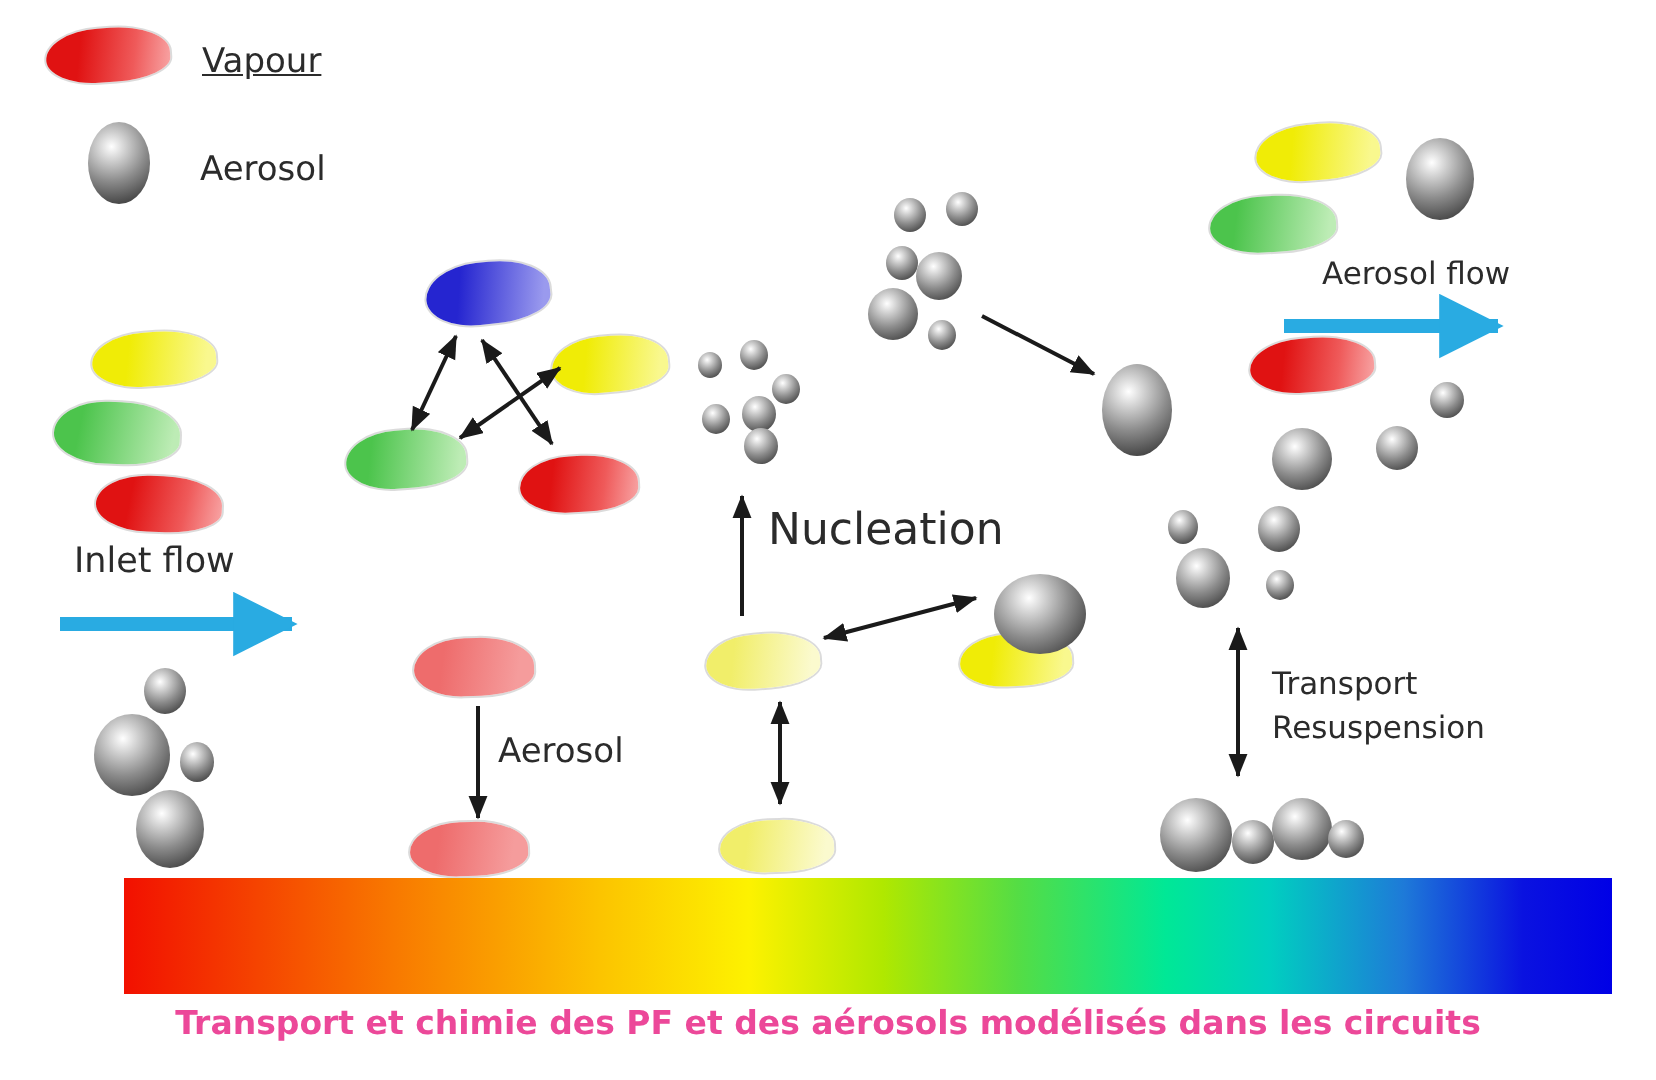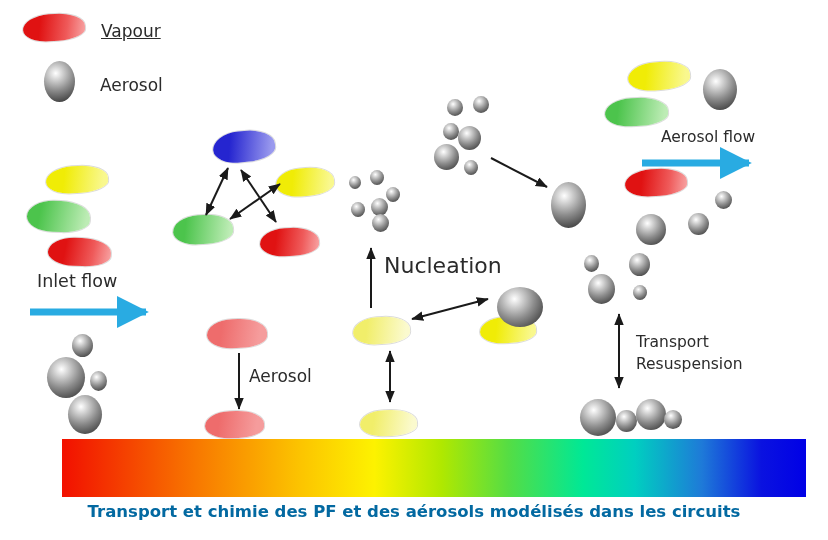--- a/index.html
+++ b/index.html
@@ -14,21 +14,21 @@
   .c-salmon{background:linear-gradient(100deg,#ee6c6c 25%,#f59c9c 85%);}
   .c-yellow{background:linear-gradient(100deg,#f0ec06 30%,#f9f88e 90%);}
   .c-paleyellow{background:linear-gradient(100deg,#f1ee6a 25%,#fbface 90%);}
   .c-green{background:linear-gradient(100deg,#4cc44c 22%,#bdecb5 92%);}
   .c-blue{background:linear-gradient(100deg,#2525d0 28%,#9a9aee 92%);}
   .sphere{position:absolute;border-radius:50%;
     background:radial-gradient(circle at 38% 30%,#ffffff 0%,#cccccc 22%,#8c8c8c 50%,#4a4a4a 82%,#383838 100%);}
   #arrow-svg{position:absolute;left:0;top:0;width:828px;height:540px;pointer-events:none;}
   #grad-bar{position:absolute;left:62px;top:439px;width:744px;height:58px;}
   #caption{position:absolute;left:0;top:502px;width:828px;text-align:center;
-    font-size:16.5px;font-weight:600;color:#0369a1;}
+    font-size:16.5px;font-weight:600;color:#ec4899;}
 </style>
 </head>
 <body>
 
 <div id="canvas">
 
   <div id="shapes">
       <div class="blob c-red" style="left: 23px; top: 14px; width: 62px; height: 27px; transform: rotate(-4deg);"></div>
       <div class="sphere" style="left: 44px; top: 61px; width: 31px; height: 41px;"></div>
       <div class="blob c-yellow" style="left: 46px; top: 166px; width: 62px; height: 27px; transform: rotate(-4deg);"></div>

